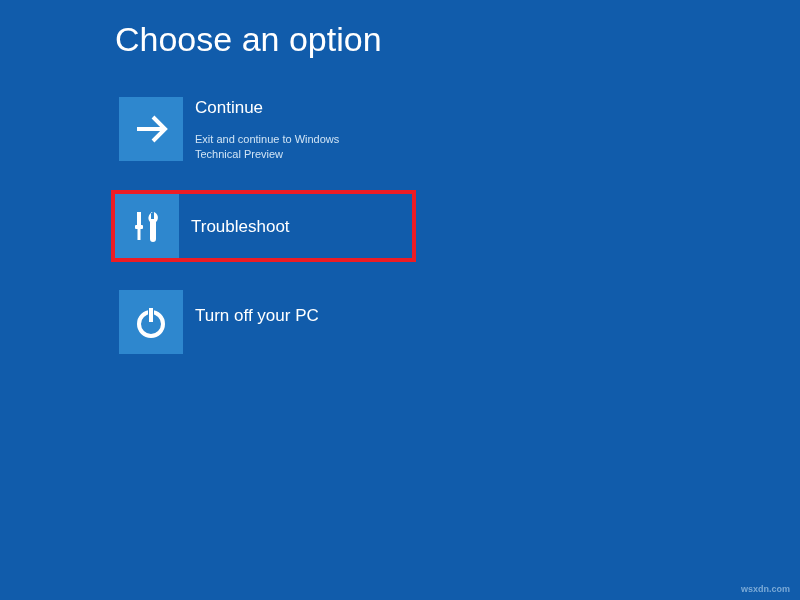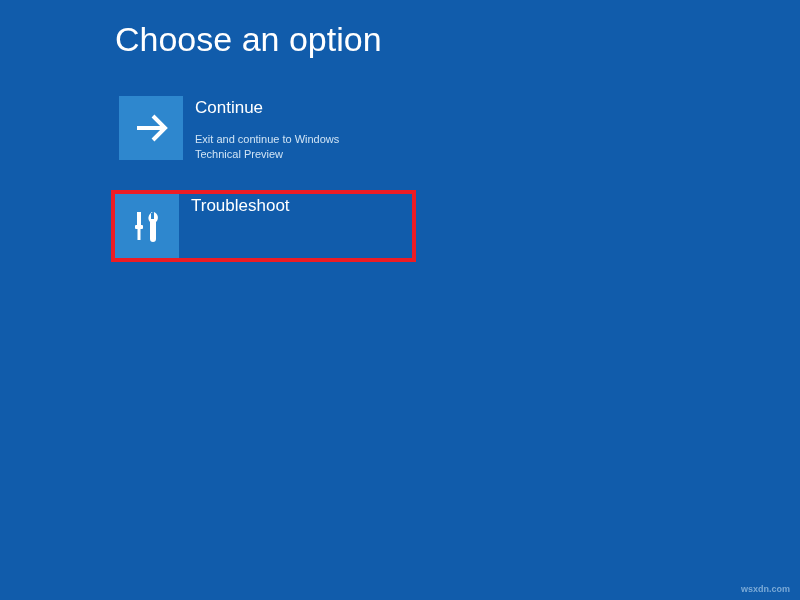--- a/index.html
+++ b/index.html
@@ -24,21 +24,21 @@
       font-weight: 300;
       text-align: center;
     }
     .options {
       position: absolute;
       left: 115px;
       top: 92px;
     }
     .option-tile {
       display: flex;
-      align-items: flex-start;
+      align-items: center;
       margin-bottom: 24px;
       border: 4px solid transparent;
       width: 305px;
       cursor: pointer;
     }
     .option-tile.highlighted {
       border: 4px solid #ed1c24;
       margin-left: -4px;
       padding-right: 16px;
     }
@@ -119,16 +119,29 @@
                  l -3 0 
                  l 0 -7 
                  z" fill="#ffffff"></path>
       </svg>
     </div>
     <div class="option-text">
       <div class="option-title">Troubleshoot</div>
     </div>
   </div>
 
+  <div class="option-tile">
+    <div class="icon-box">
+      <svg width="40" height="40" viewBox="0 0 40 40">
+        <circle cx="20" cy="22" r="12" fill="none" stroke="#ffffff" stroke-width="4"></circle>
+        <rect x="17" y="4" width="6" height="16" fill="#2e87ce"></rect>
+        <line x1="20" y1="6" x2="20" y2="20" stroke="#ffffff" stroke-width="4" stroke-linecap="butt"></line>
+      </svg>
+    </div>
+    <div class="option-text">
+      <div class="option-title">Turn off your PC</div>
+      <div class="option-desc"></div>
+    </div>
+  </div>
 
 </div>
 
 <div class="watermark">wsxdn.com</div>
 
 </body></html>

